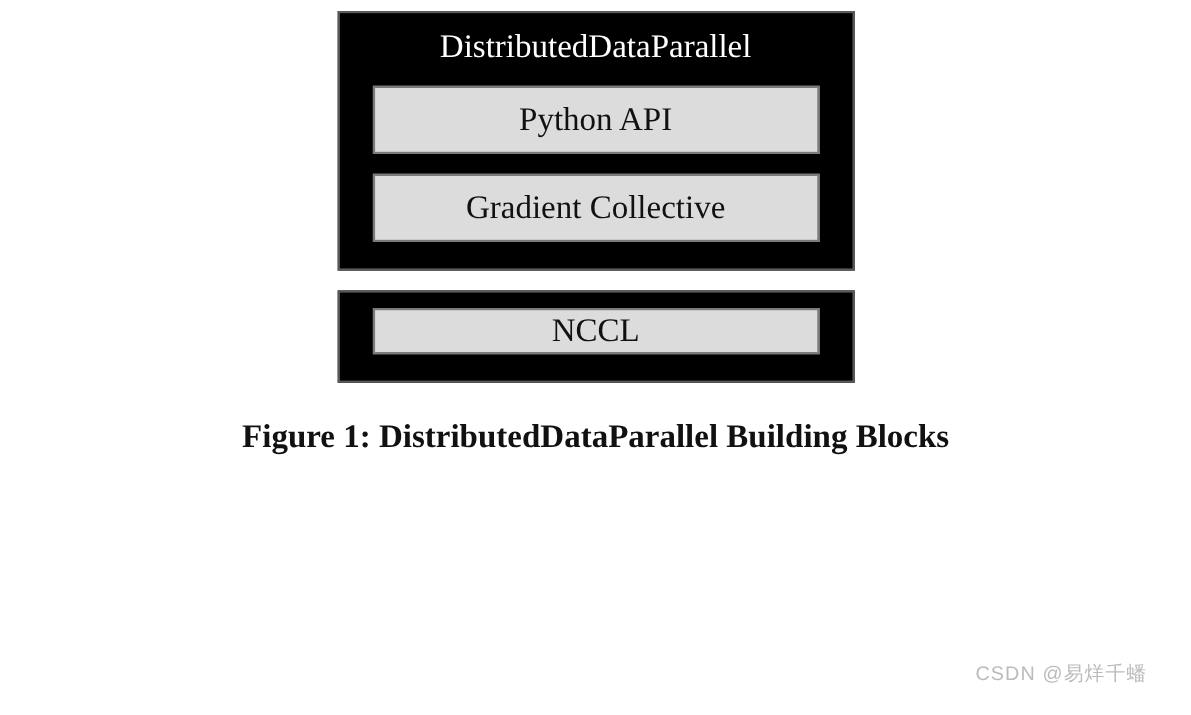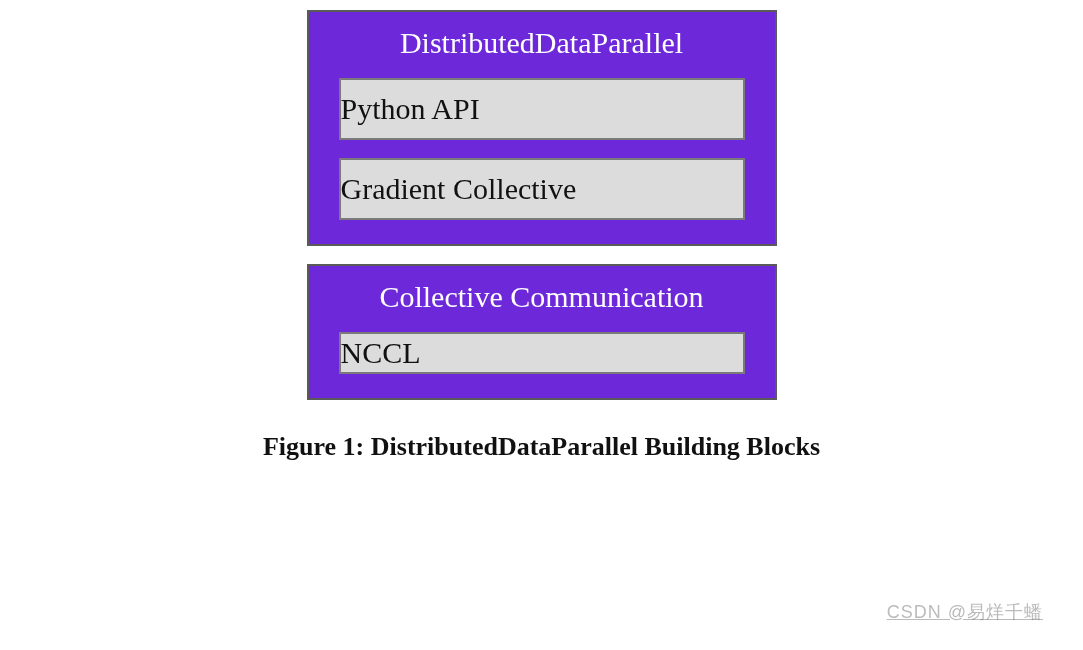--- a/index.html
+++ b/index.html
@@ -11,40 +11,40 @@
       width: 1083px;
       height: 650px;
       background: #ffffff;
       font-family: "Times New Roman", Times, serif;
       display: flex;
       flex-direction: column;
       align-items: center;
       padding-top: 10px;
     }
     .block-outer {
-      background: #6d28d9;
+      background: #000000;
       border: 2px solid #5a5a5a;
       padding: 14px 30px 24px 30px;
       display: flex;
       flex-direction: column;
       align-items: center;
       gap: 18px;
     }
     .block-title {
       color: #ffffff;
       font-size: 30px;
       text-align: center;
     }
     .inner-box {
       background: #dcdcdc;
       border: 2px solid #7a7a7a;
       color: #111;
       font-size: 30px;
       padding: 12px 0;
-      text-align: left;
+      text-align: center;
     }
     .top-block {
       width: 470px;
     }
     .top-block .inner-box {
       width: 100%;
     }
     .bottom-block {
       width: 470px;
       margin-top: 18px;
@@ -53,47 +53,45 @@
       display: flex;
       gap: 20px;
       width: 100%;
     }
     .row3 .inner-box {
       flex: 1;
       padding: 2px 0;
     }
     .caption {
       margin-top: 32px;
-      font-size: 26px;
+      font-size: 30px;
       font-weight: bold;
       color: #111;
       text-align: center;
     }
     .watermark {
       position: absolute;
       right: 40px;
       top: 600px;
       font-family: sans-serif;
       font-size: 18px;
       color: rgba(120,120,120,0.5);
       letter-spacing: 1px;
-      text-decoration: underline;
     }
   </style>
 </head>
 <body>
 
 <div class="block-outer top-block">
   <div class="block-title">DistributedDataParallel</div>
   <div class="inner-box">Python API</div>
   <div class="inner-box">Gradient Collective</div>
 </div>
 
 <div class="block-outer bottom-block">
-  <div class="block-title">Collective Communication</div>
   <div class="row3">
     <div class="inner-box">NCCL</div>
   </div>
 </div>
 
 <div class="caption">Figure 1: DistributedDataParallel Building Blocks</div>
 
 <div class="watermark">CSDN @易烊千蟠</div>
 
 </body></html>

